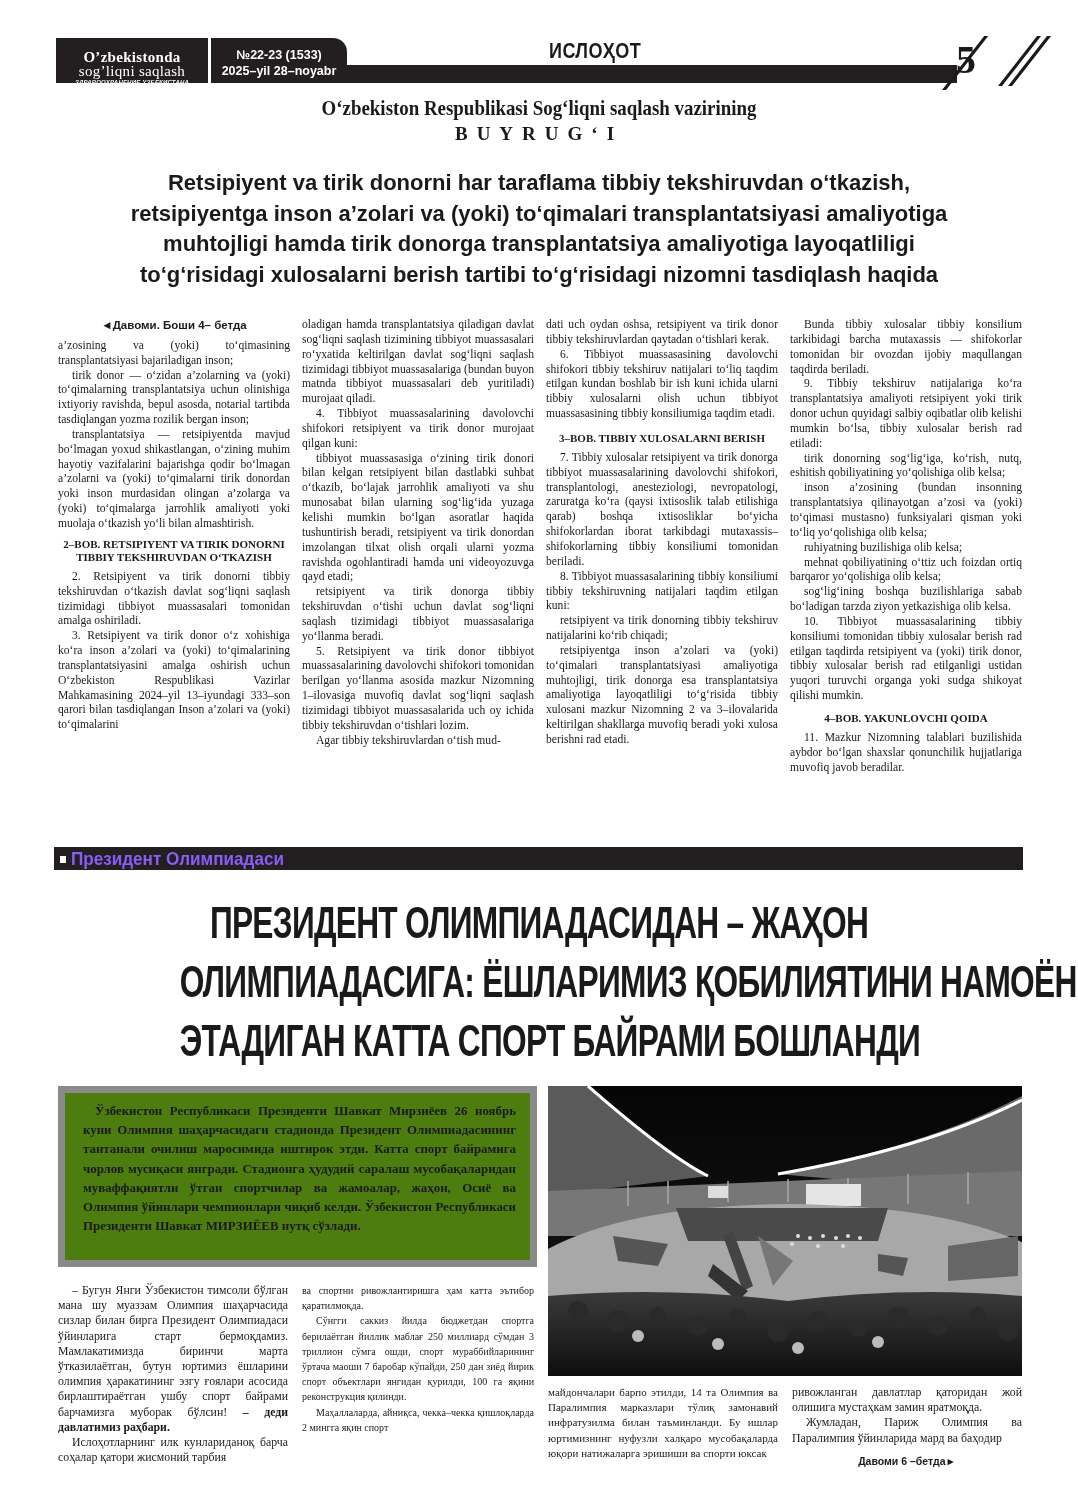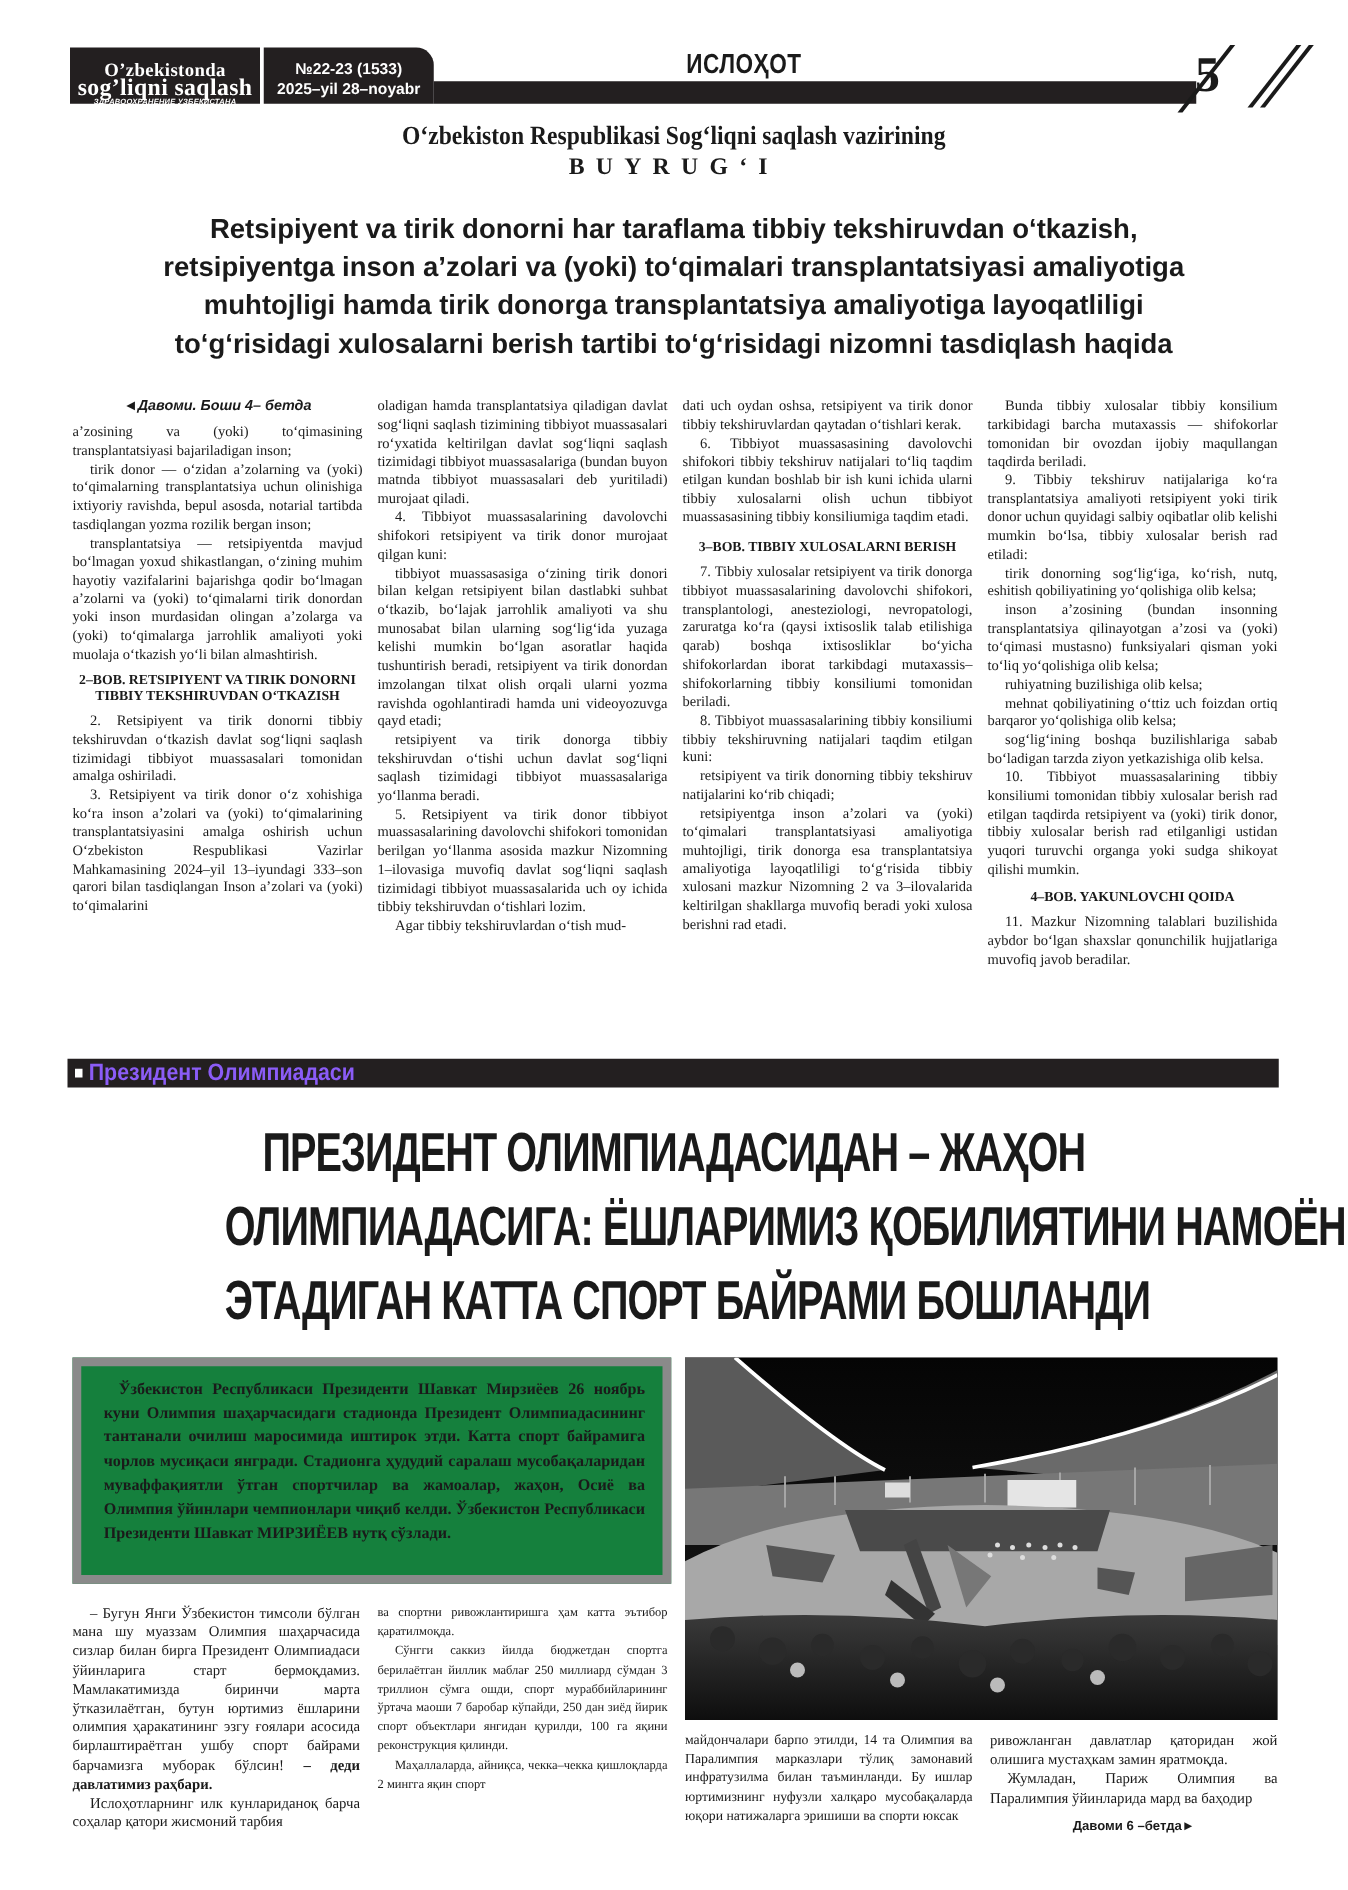--- a/index.html
+++ b/index.html
@@ -3,21 +3,21 @@
 <meta charset="utf-8">
 <style>
   * { box-sizing: border-box; margin: 0; padding: 0; }
   html, body { width: 1078px; height: 1512px; background: #fff; overflow: hidden; }
   body { position: relative; font-family: "Liberation Serif", serif; color: #1a1a1a; }
 
   
   .masthead { position: absolute; left: 56px; top: 38px; width: 970px; height: 48px; }
   .mast-logo { position: absolute; left: 0; top: 0; width: 152px; height: 45px; background: #231f20; color: #fff; text-align: center; padding-top: 12px; }
   .mast-logo .l1 { font-family: "Liberation Serif", serif; font-weight: bold; font-size: 15px; line-height: 14px; letter-spacing: 0.3px; }
-  .mast-logo .l2 { font-family: "Liberation Serif", serif; font-weight: bold; font-size: 19px; line-height: 14px; letter-spacing: 0.3px; }
+  .mast-logo .l2 { font-family: "Liberation Serif", serif; font-weight: normal; font-size: 15px; line-height: 14px; letter-spacing: 0.3px; }
   .mast-logo .l3 { font-family: "Liberation Sans", sans-serif; font-weight: bold; font-style: italic; font-size: 6px; line-height: 8px; letter-spacing: 0.2px; }
   .mast-issue { position: absolute; left: 155px; top: 0; width: 136px; height: 45px; background: #231f20; color: #fff; border-top-right-radius: 14px; font-family: "Liberation Sans", sans-serif; font-weight: bold; text-align: center; padding-top: 9px; }
   .mast-issue .i1 { font-size: 12.5px; line-height: 16px; }
   .mast-issue .i2 { font-size: 12.5px; line-height: 16px; }
   .mast-bar { position: absolute; left: 291px; top: 27px; width: 610px; height: 18px; background: #231f20; }
   .mast-section { position: absolute; left: 493px; top: 0px; font-family: "Liberation Sans", sans-serif; font-weight: bold; font-size: 22px; transform: scaleX(0.82); transform-origin: left top; letter-spacing: 0.5px; color: #1a1a1a; }
   .mast-page { position: absolute; left: 878px; top: -2px; width: 92px; height: 50px; }
   .mast-page .num { position: absolute; left: 22px; top: 0; font-family: "Liberation Serif", serif; font-weight: bold; font-size: 40px; line-height: 48px; color: #1a1a1a; }
   .mast-page .slash1 { position: absolute; left: 8px; top: 0; width: 4px; height: 54px; background: #1a1a1a; transform: skewX(-38deg); transform-origin: bottom left; }
   .mast-page .slash2 { position: absolute; left: 64px; top: 0; width: 4px; height: 50px; background: #1a1a1a; transform: skewX(-38deg); transform-origin: bottom left; }
@@ -26,37 +26,37 @@
   
   .decree-org { position: absolute; left: 0; width: 1078px; top: 96px; text-align: center; font-family: "Liberation Serif", serif; font-weight: bold; font-size: 21px; transform: scaleX(0.9); }
   .decree-type { position: absolute; left: 0; width: 1078px; top: 123px; text-align: center; font-family: "Liberation Serif", serif; font-weight: bold; font-size: 19px; letter-spacing: 9px; }
   .decree-title { position: absolute; left: 40px; width: 998px; top: 168px; text-align: center; font-family: "Liberation Sans", sans-serif; font-weight: bold; font-size: 22px; line-height: 30.5px; }
 
   
   .col { position: absolute; font-family: "Liberation Serif", serif; font-size: 11.6px; line-height: 14.85px; text-align: justify; hyphens: manual; }
   .col p { text-indent: 14px; }
   .col p.noindent { text-indent: 0; }
   .col h4 { text-align: center; font-family: "Liberation Serif", serif; font-weight: bold; font-size: 11px; line-height: 13px; margin: 6px 0 6px; text-indent: 0; }
-  .cont-top { text-align: center; font-family: "Liberation Sans", sans-serif; font-weight: bold; font-size: 11.5px; margin-bottom: 6px; text-indent: 0 !important; font-style: italic; }
+  .cont-top { text-align: center; font-family: "Liberation Sans", sans-serif; font-weight: bold; font-size: 11.5px; margin-bottom: 6px; text-indent: 0 !important; }
   .c1 { left: 58px; top: 318px; width: 232px; }
   .c2 { left: 302px; top: 318px; width: 232px; }
   .c3 { left: 546px; top: 318px; width: 232px; }
   .c4 { left: 790px; top: 318px; width: 232px; }
 
   
   .rubric { position: absolute; left: 54px; top: 847px; width: 969px; height: 23px; background: #231f20; color: #8b5cf6; font-family: "Liberation Sans", sans-serif; font-weight: bold; font-size: 19px; line-height: 23px; padding-left: 6px; }
   .rubric .sq { display: inline-block; width: 6px; height: 7px; background: #fff; margin-right: 5px; vertical-align: 2px; }
   .rubric span.txt { display: inline-block; transform: scaleX(0.9); transform-origin: left center; }
 
   
   .headline { position: absolute; left: 40px; width: 998px; top: 893px; text-align: center; font-family: "Liberation Sans", sans-serif; font-weight: bold; font-size: 44px; line-height: 59px; letter-spacing: -1px; }
   .headline .line { display: block; transform: scaleX(0.72); white-space: nowrap; }
 
   
-  .lead { position: absolute; left: 58px; top: 1086px; width: 479px; height: 181px; border: 7px solid #8a8a8a; background: #15803d; padding: 9px 14px 0 18px; font-family: "Liberation Serif", serif; font-weight: bold; font-size: 12.9px; line-height: 19.2px; text-align: justify; }
+  .lead { position: absolute; left: 58px; top: 1086px; width: 479px; height: 181px; border: 7px solid #8a8a8a; background: #4d7c0f; padding: 9px 14px 0 18px; font-family: "Liberation Serif", serif; font-weight: bold; font-size: 12.9px; line-height: 19.2px; text-align: justify; }
   .lead p { text-indent: 12px; }
 
   
   .photo { position: absolute; left: 548px; top: 1086px; width: 474px; height: 290px; background: #111; overflow: hidden; }
 
   
   .lc1 { left: 58px; top: 1283px; width: 230px; font-size: 11.8px; line-height: 15.2px; }
   .lc2 { left: 302px; top: 1283px; width: 232px; font-size: 10px; line-height: 15.2px; }
   .lc3 { left: 548px; top: 1385px; width: 230px; font-size: 11px; line-height: 15.2px; }
   .lc4 { left: 792px; top: 1385px; width: 230px; font-size: 11.8px; line-height: 15.2px; }

